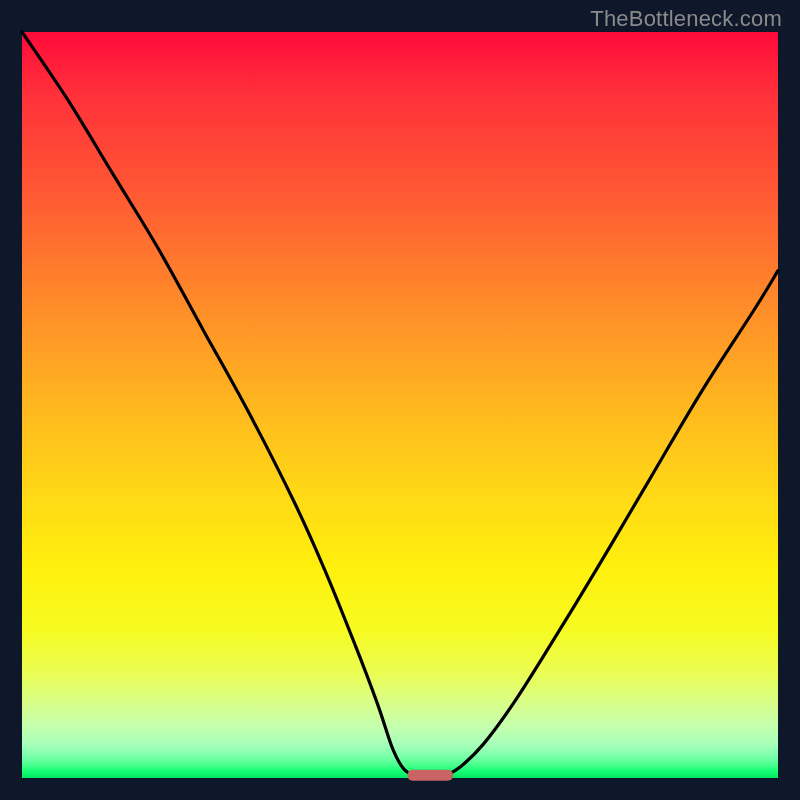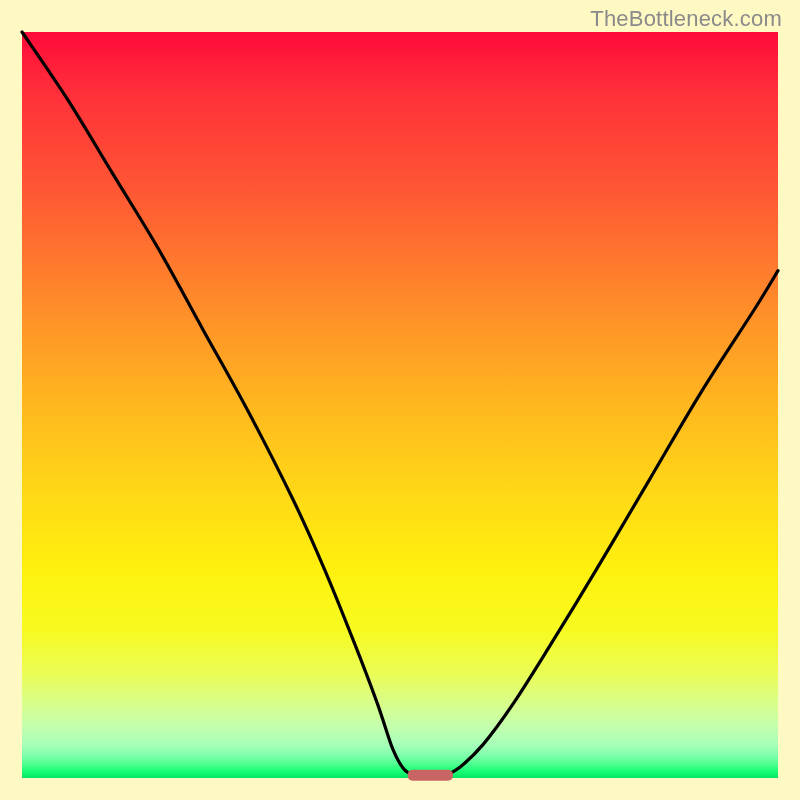--- a/index.html
+++ b/index.html
@@ -10,21 +10,21 @@
     background: #000;
     overflow: hidden;
     font-family: Arial, Helvetica, sans-serif;
   }
   .frame {
     position: absolute;
     left: 0;
     top: 0;
     width: 800px;
     height: 800px;
-    background: #fef9c3;
+    background: #0f172a;
   }
   .plot {
     position: absolute;
     left: 22px;
     top: 32px;
     width: 756px;
     height: 746px;
     
     background: linear-gradient(
       to bottom,

